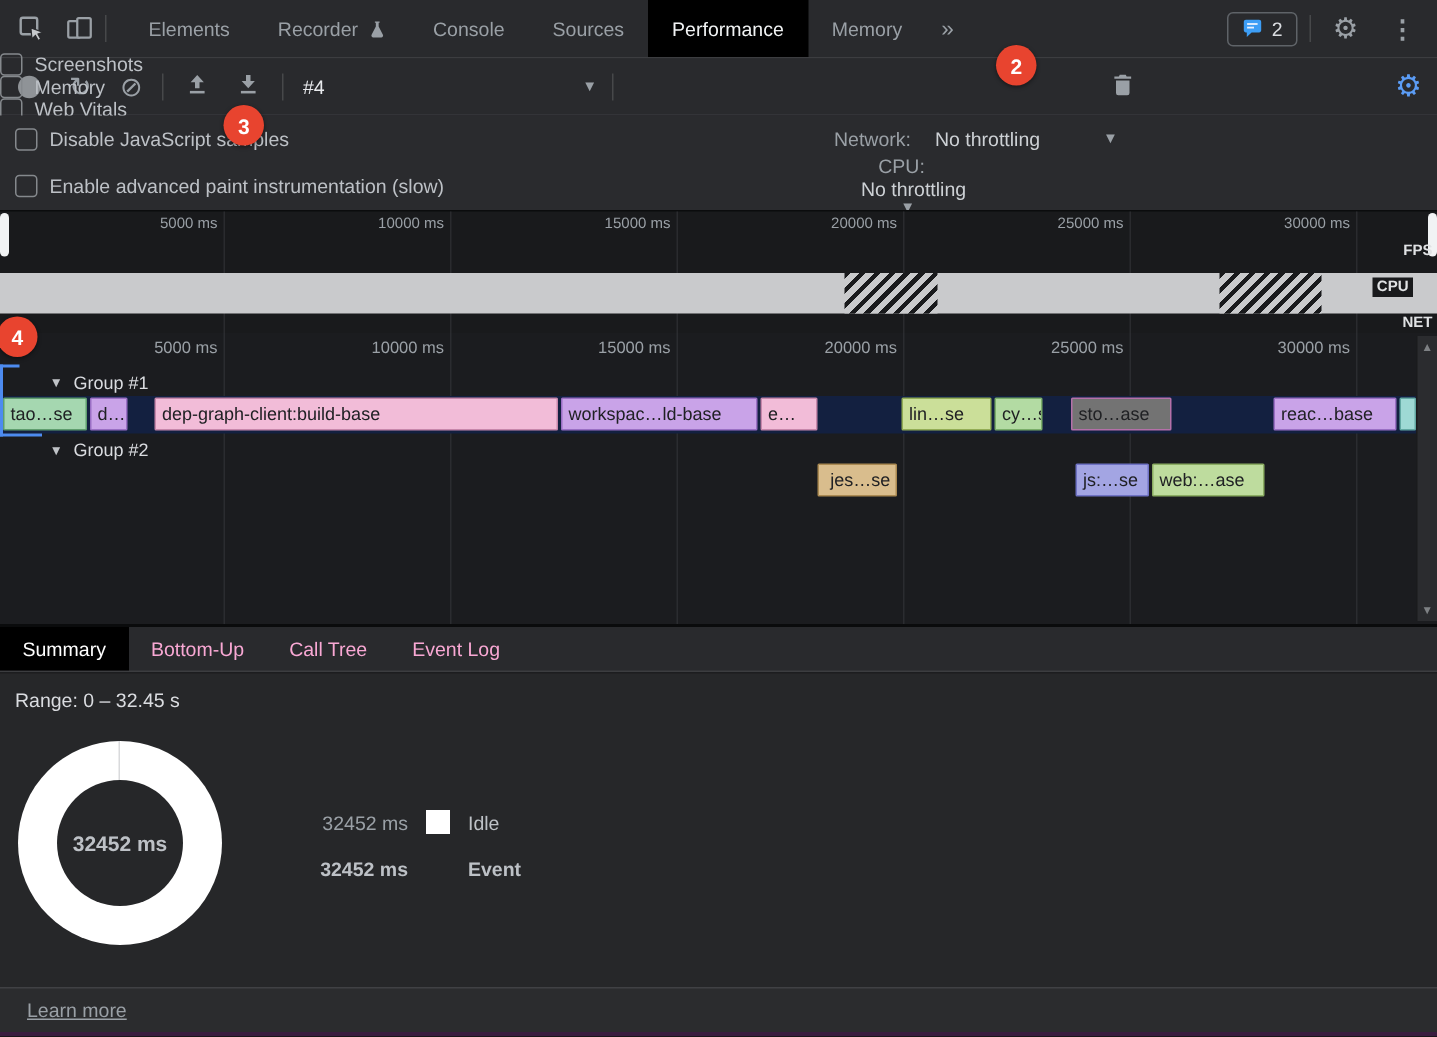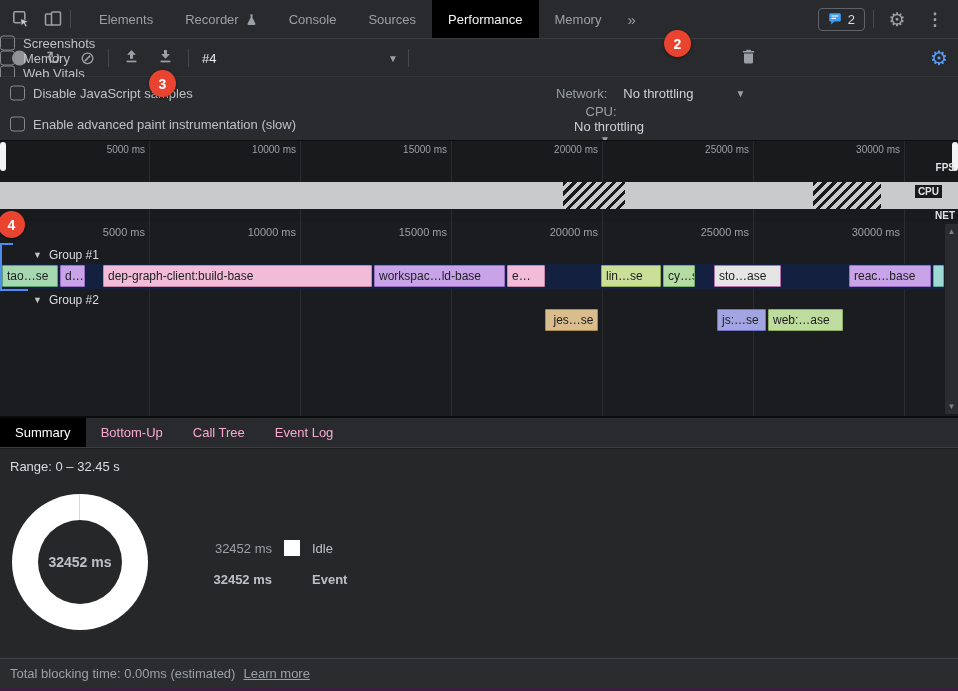--- a/index.html
+++ b/index.html
@@ -327,21 +327,21 @@
         </div>
 
         <div class="bar" style="left: 601px; width: 60px; background-color: rgb(203, 223, 153); border-color: rgb(147, 173, 85);">
           <span>lin…se</span>
         </div>
 
         <div class="bar" style="left: 663px; width: 32px; background-color: rgb(179, 219, 163); border-color: rgb(122, 174, 105);">
           <span>cy…se</span>
         </div>
 
-        <div class="bar" style="left: 714px; width: 67px; background-color: #e5e5e5; border-color: rgb(181, 112, 169);">
+        <div class="bar" style="left: 714px; width: 67px; background-color: #737373; border-color: rgb(181, 112, 169);">
           <span>sto…ase</span>
         </div>
 
         <div class="bar" style="left: 849px; width: 82px; background-color: rgb(201, 163, 232); border-color: rgb(154, 111, 196);">
           <span>reac…base</span>
         </div>
 
         <div class="bar" style="left: 933px; width: 11px; background-color: rgb(158, 217, 212); border-color: rgb(98, 168, 162);">
           <span></span>
         </div>
@@ -409,21 +409,20 @@
 
         <div class="lg-row total">
           <span class="lg-val">32452 ms</span>
           <span class="lg-swatch"></span>
           <span class="lg-label">Event</span>
         </div>
       </div>
   </div>
 
   <div class="status">
-    <span>Total blocking time: 0.00ms (estimated)</span>
     <span class="learn">Learn more</span>
   </div>
   <div class="strip"></div>
 
   <div class="badge" style="left:664px;top:30px;">2</div>
   <div class="badge" style="left:149px;top:70px;">3</div>
   <div class="badge" style="left:-2px;top:211px;">4</div>
 
 </div>
 

